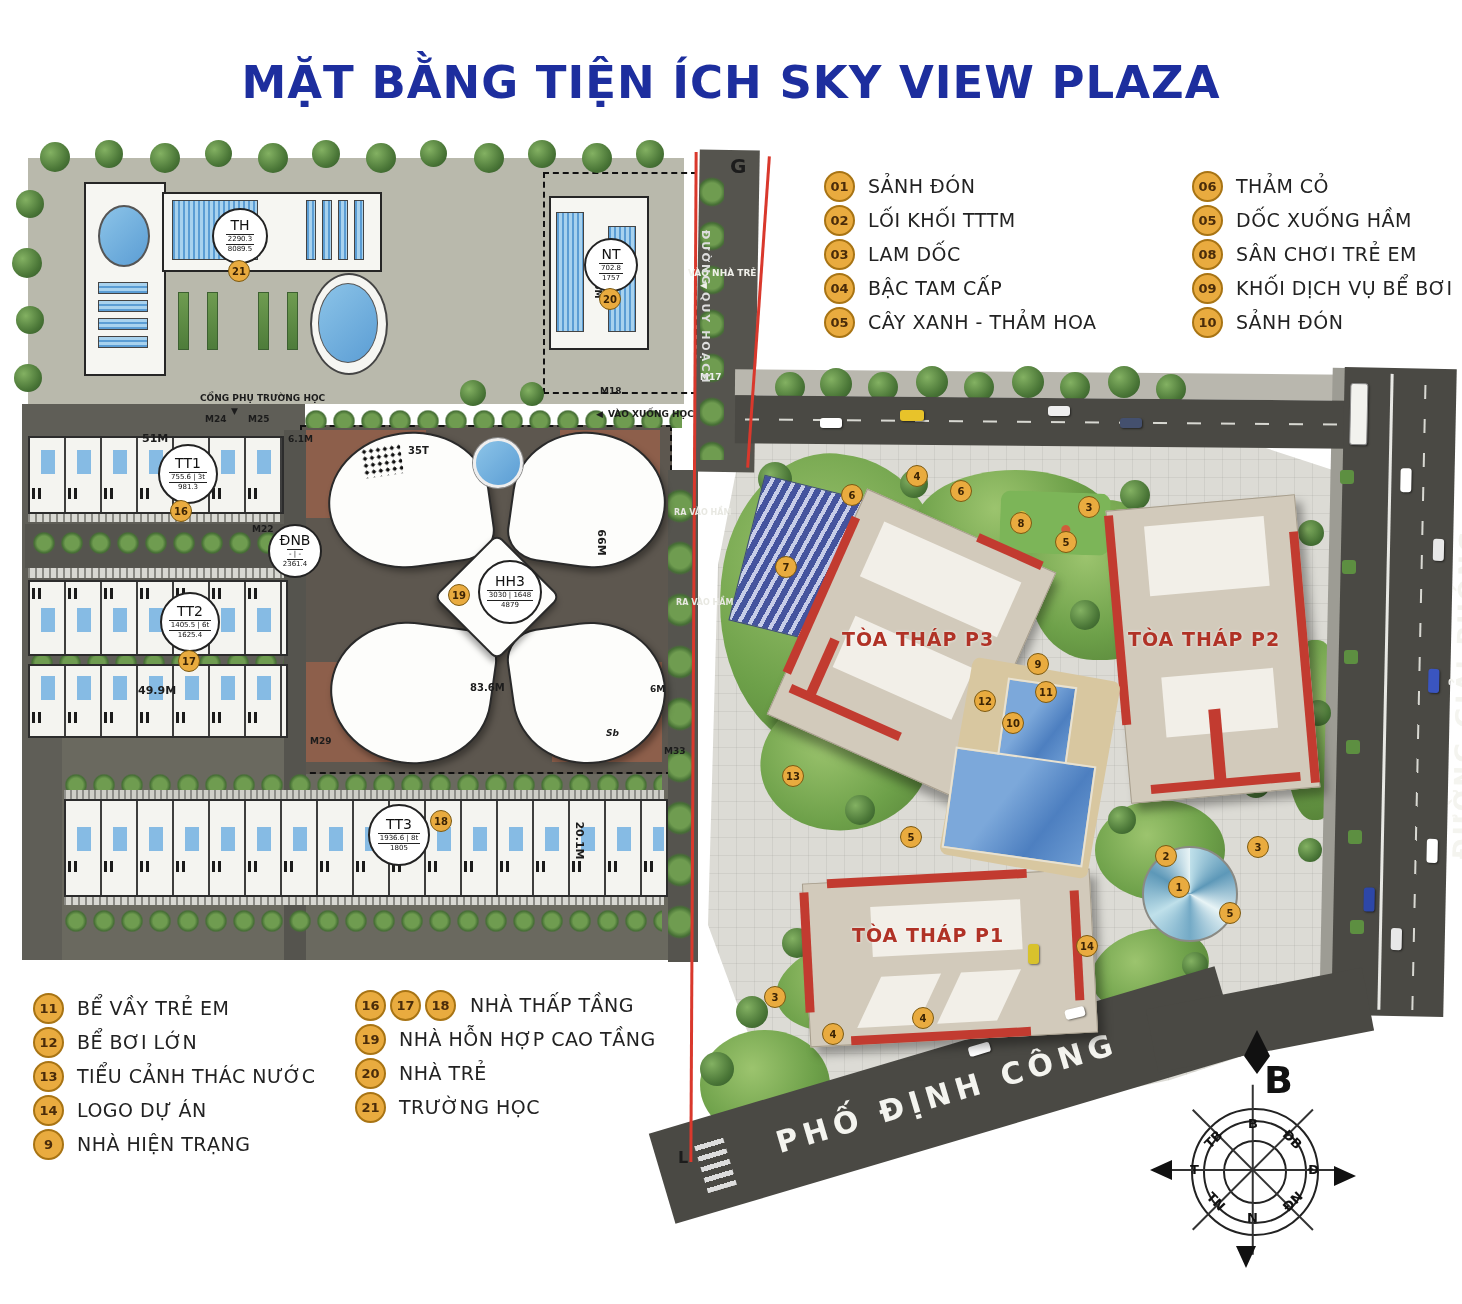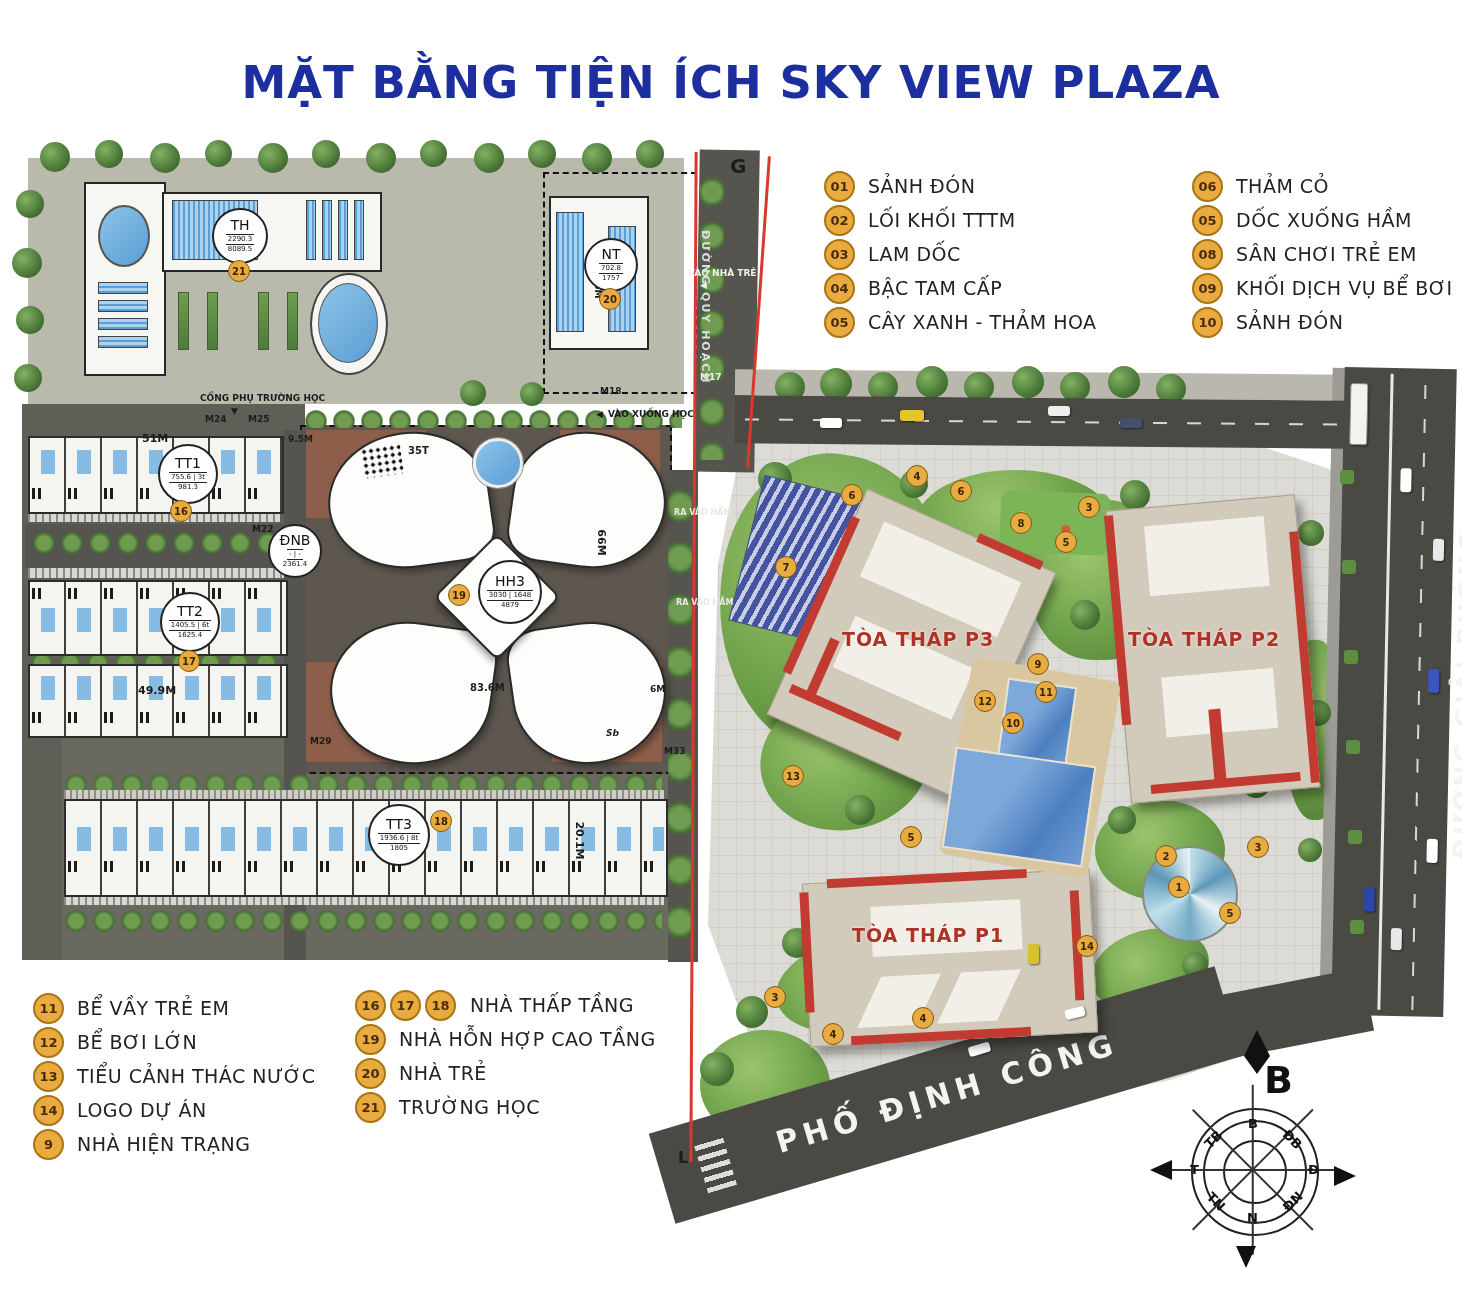--- a/index.html
+++ b/index.html
@@ -310,21 +310,21 @@
     <div class="tinylabel" style="left:676px;top:598px;color:#e8e8e2;font-size:8px;">RA VÀO HẦM</div>
     <div class="tinylabel" style="left:600px;top:386px;">M18</div>
     <div class="tinylabel" style="left:700px;top:372px;color:#eee;">M17</div>
     <div class="tinylabel" style="left:252px;top:524px;">M22</div>
     <div class="tinylabel" style="left:310px;top:736px;">M29</div>
     <div class="tinylabel" style="left:664px;top:746px;">M33</div>
     <div class="tinylabel" style="left:730px;top:154px;font-size:20px;">G</div>
     <div class="tinylabel" style="left:678px;top:1148px;font-size:16px;">L</div>
 
     <div class="dimlabel" style="left:142px;top:432px;">51M</div>
-    <div class="dimlabel" style="left:288px;top:434px;font-size:9px;">9.5M</div>
+    <div class="dimlabel" style="left:288px;top:434px;font-size:9px;">6.1M</div>
     <div class="dimlabel" style="left:138px;top:684px;">49.9M</div>
     <div class="dimlabel" style="left:560px;top:834px;transform:rotate(90deg);">20.1M</div>
     <div class="dimlabel" style="left:588px;top:536px;transform:rotate(90deg);">66M</div>
     <div class="dimlabel" style="left:470px;top:682px;font-size:10px;">83.6M</div>
     <div class="dimlabel" style="left:582px;top:278px;transform:rotate(90deg);font-size:9px;">46.5M</div>
     <div class="dimlabel" style="left:650px;top:684px;font-size:9px;">6M</div>
     <div class="dimlabel" style="left:408px;top:445px;font-size:10px;">35T</div>
     <div class="dimlabel" style="left:606px;top:728px;font-size:9px;font-style:italic;">Sb</div>
 
     <div class="tree" style="left:40px;top:142px;width:30px;height:30px;"></div>

